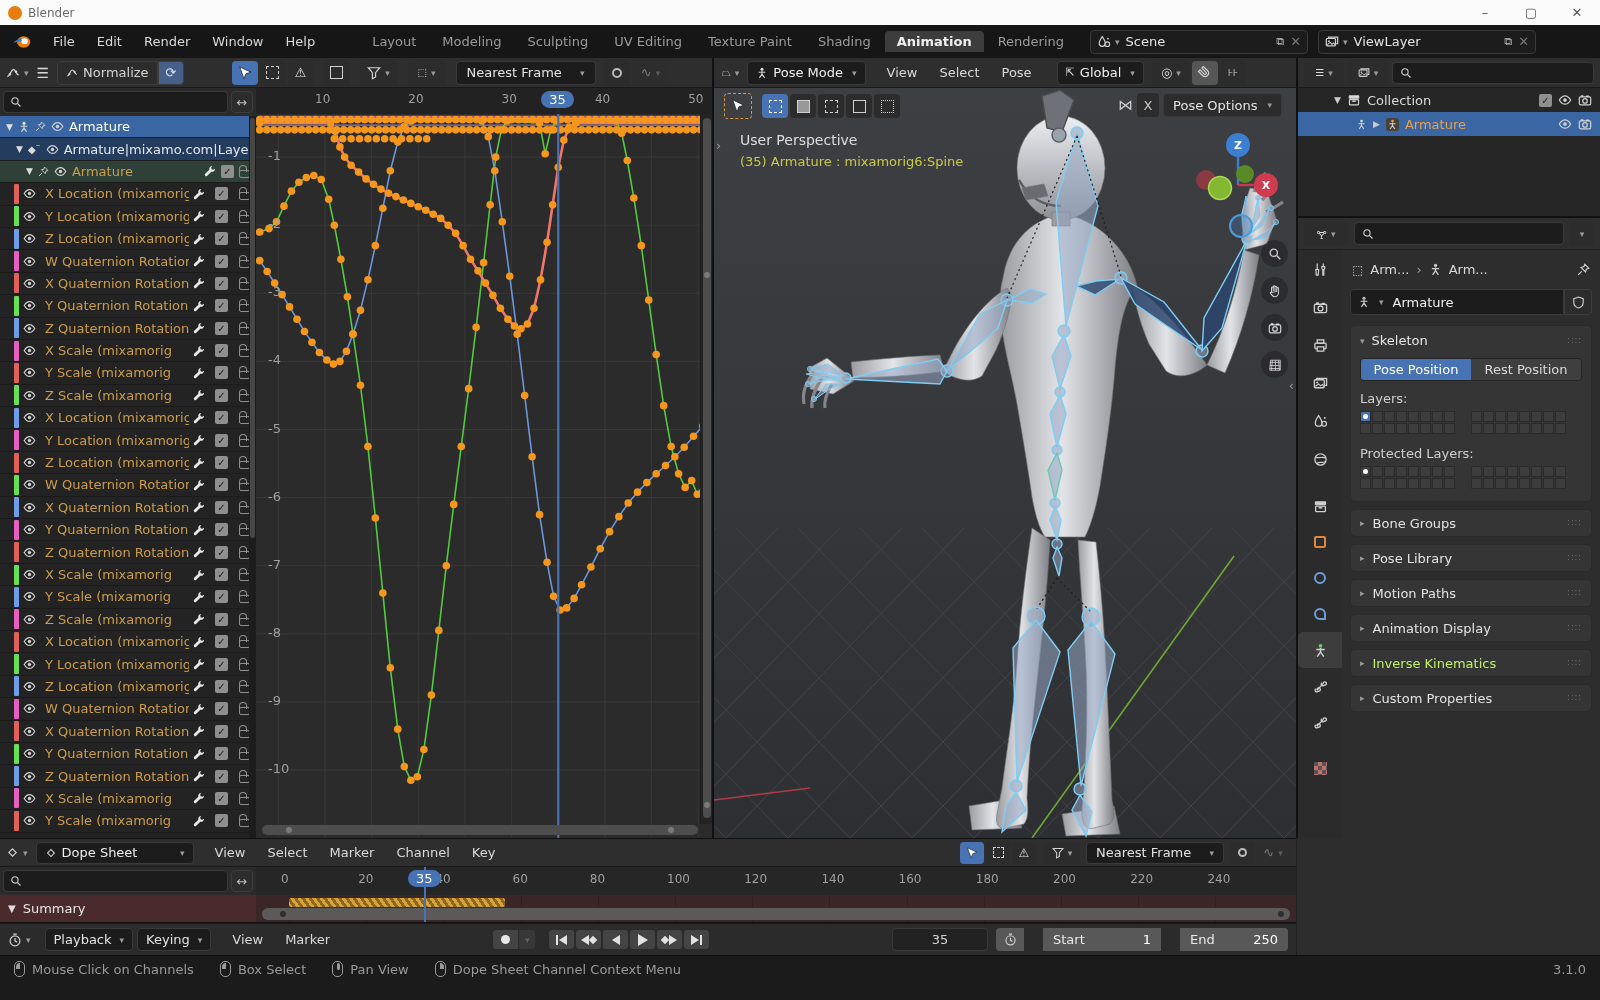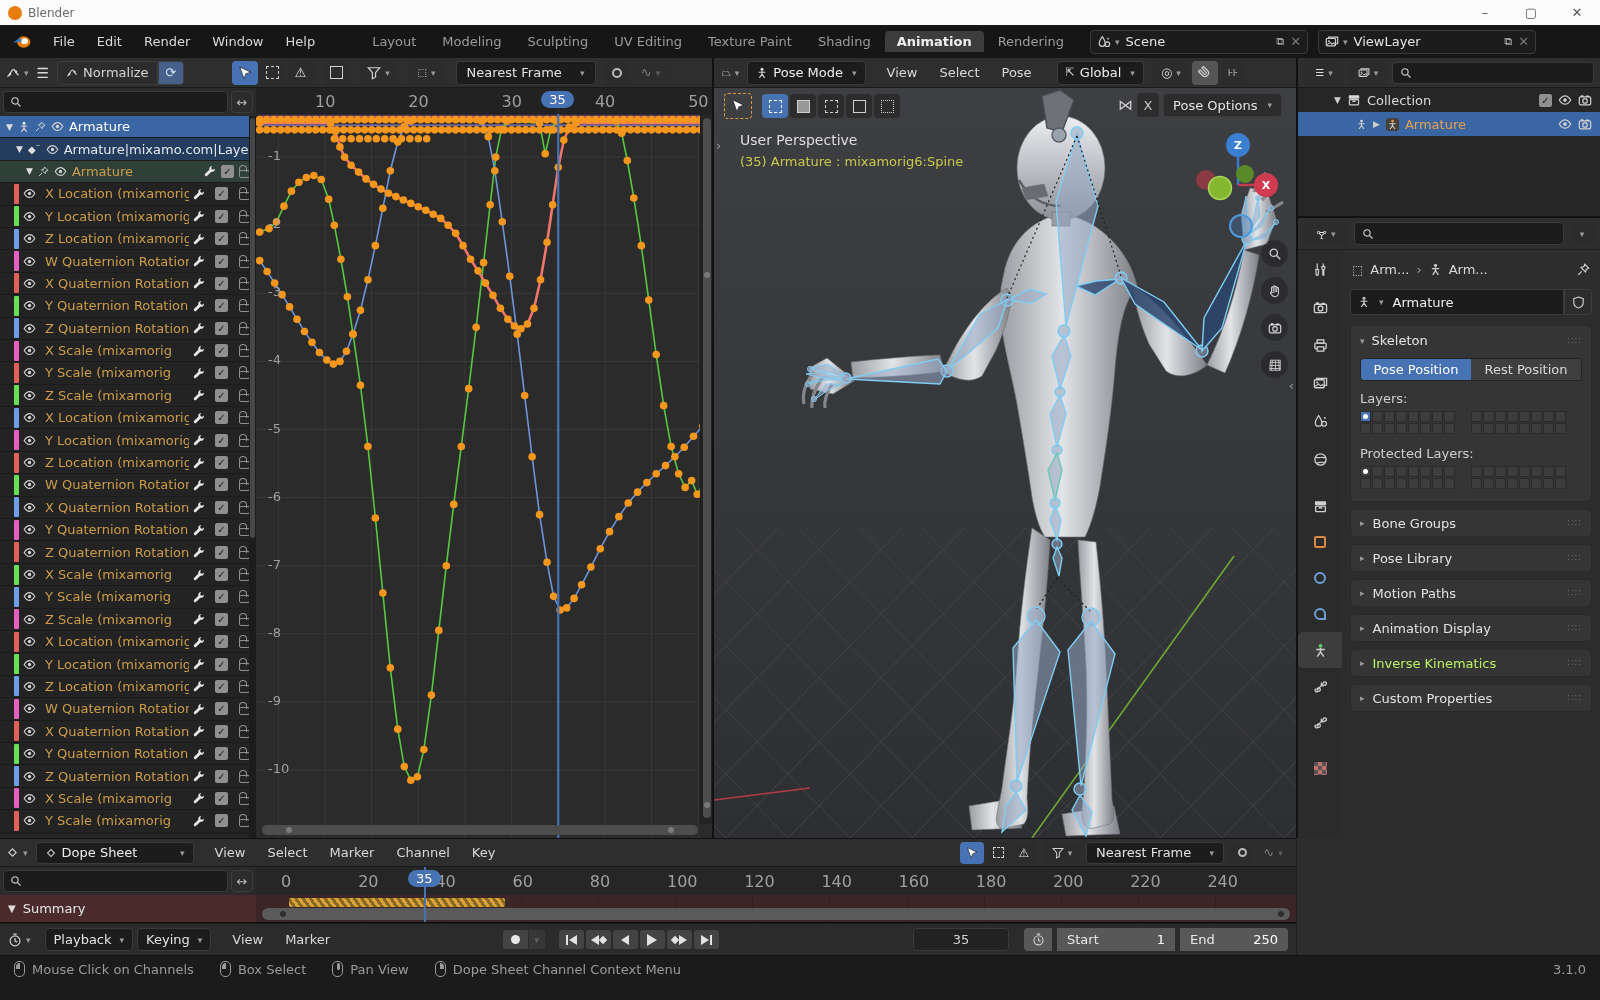--- a/index.html
+++ b/index.html
@@ -19,21 +19,21 @@
   svg.ic { width:14px; height:14px; fill:none; stroke:#cfcfcf; stroke-width:1.3; }
   svg.ic.fillme { fill:#cfcfcf; stroke:none; }
   
   #titlebar { left:0; top:0; width:1600px; height:25px; background:#fbfbfb; display:flex; align-items:center; }
   #titlebar .t { color:#6b6b6b; font-size:12px; margin-left:6px; }
   .winbtn { width:46px; height:25px; display:flex; align-items:center; justify-content:center; color:#555; font-size:13px; }
   
   #topbar { left:0; top:25px; width:1600px; height:33px; background:#161616; display:flex; align-items:center; }
   
   .ed-header { background:#2e2e2e; border-bottom:1px solid #191919; }
-  .ruler { background:#262626; color:#9f9f9f; font-size:16px; }
+  .ruler { background:#262626; color:#9f9f9f; font-size:12px; }
   .pill { background:#4772b3; color:#fff; border-radius:9px; padding:1px 8px; font-size:13px; }
   .checkbox { width:13px; height:13px; background:#8f8f8f; border-radius:2px; color:#1d1d1d; font-size:10px; display:flex; align-items:center; justify-content:center; font-weight:bold; }
   .lock { width:11px; height:8px; border:1.4px solid #909090; border-radius:2px; position:relative; margin-top:5px; }
   .lock:before { content:""; position:absolute; left:-1px; top:-6px; width:6px; height:6px; border:1.4px solid #909090; border-bottom:none; border-radius:4px 4px 0 0; }
   .swatch { width:5px; height:20px; border-radius:1px; }
   .grip { color:#6f6f6f; font-size:8px; letter-spacing:1px; line-height:4px; }
   .panel { background:#353535; border:1px solid #2a2a2a; border-radius:5px; color:#d6d6d6; }
   .seg { display:flex; border-radius:4px; overflow:hidden; border:1px solid #242424; }
   .seg > div { padding:3px 0; flex:1; text-align:center; font-size:13px; background:#3f3f3f; color:#d8d8d8; }
   .seg > div.on { background:#4772b3; color:#fff; }
@@ -1725,21 +1725,21 @@
         <i class="dm"></i>
         <i class="tr"></i>
       </div>
       <div class="tbtn">
         <i class="tr"></i>
         <i class="bar"></i>
       </div>
     </div>
   <div style="flex:1.2"></div>
   <div class="btn" style="width:96px;height:23px;background:#222;border-color:#3a3a3a">35</div>
-  <div class="row" style="margin-left:15px;gap:5px">
+  <div class="row" style="margin-left:8px;gap:19px">
     <div class="tbtn" style="width:28px;height:23px;border-radius:4px 0 0 4px;background:#585858">
         <svg class="ic" style="width:13px;height:13px;color:#eee">
           <use href="#i-clock"></use>
         </svg>
       </div>
     <div class="tbtn row" style="width:118px;height:23px;border-radius:0;background:#585858;justify-content:space-between;padding:0 10px">
       <span style="color:#e8e8e8">Start</span>
       <span style="color:#fff">1</span>
     </div>
     <div class="tbtn row" style="width:108px;height:23px;border-radius:0 4px 4px 0;background:#585858;justify-content:space-between;padding:0 10px">

